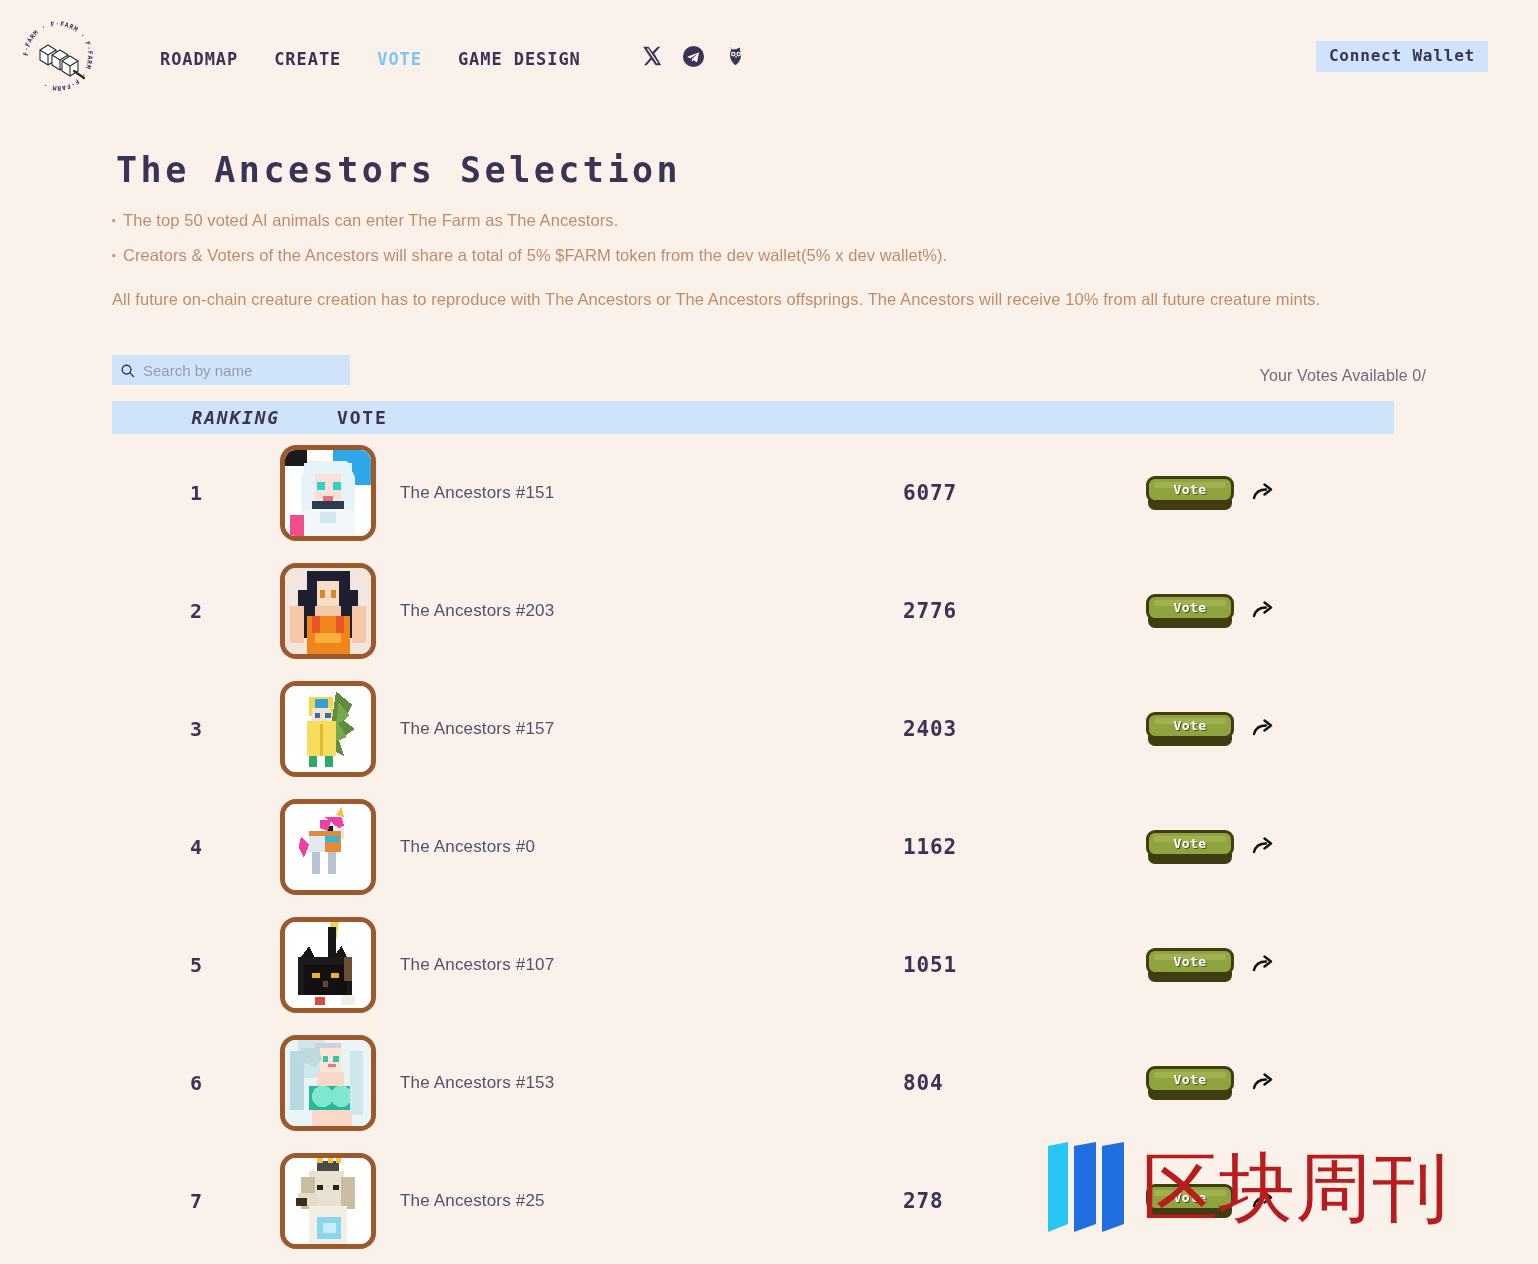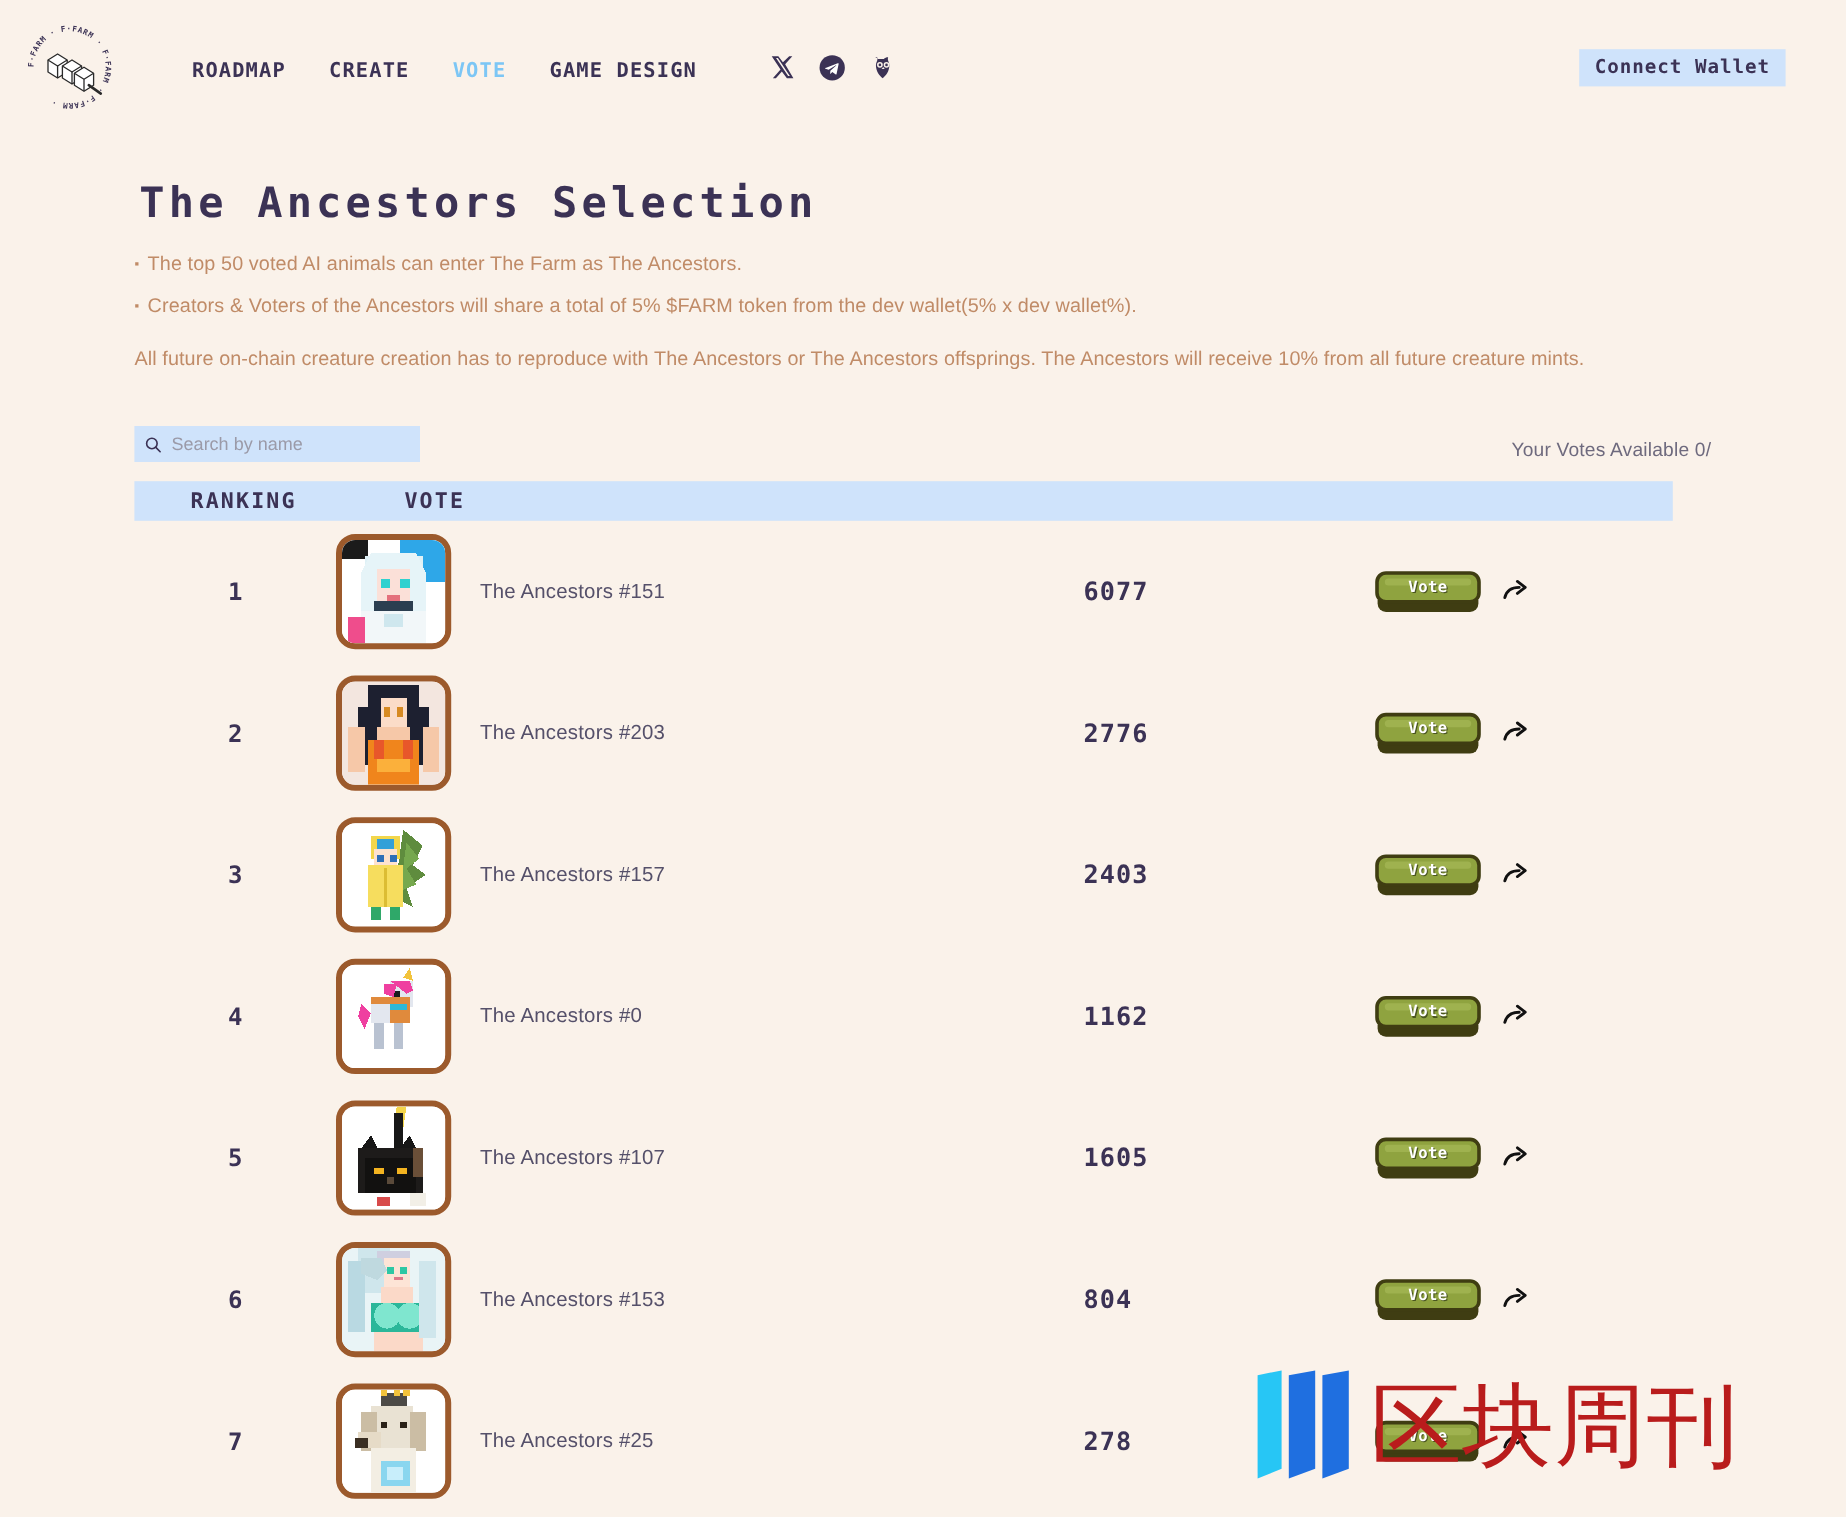--- a/index.html
+++ b/index.html
@@ -173,21 +173,21 @@
     font-weight: 700;
     font-size: 18px;
     letter-spacing: 0.10em;
     color: #3b3255;
   }
   .col-rank   { width: 168px; text-align: center; flex: 0 0 168px; }
   .col-crea   { width: 566px; flex: 0 0 566px; }
   .col-vote   { width: 290px; flex: 0 0 290px; }
   .col-action { flex: 1 1 auto; }
 
-  .thead .col-rank  { text-align: center; padding-left: 14px; }
+  .thead .col-rank  { text-align: right; padding-left: 14px; font-style: italic; }
   .thead .col-crea  { padding-left: 26px; }
   .thead .col-vote  { padding-left: 57px; }
 
   .row {
     display: flex;
     align-items: center;
     height: 118px;
   }
 
   .rank {
@@ -576,21 +576,21 @@
       <rect x="10" y="19" width="3" height="2" fill="#f3b320"></rect>
       <rect x="17" y="19" width="3" height="2" fill="#f3b320"></rect>
       <rect x="14" y="22" width="2" height="2" fill="#5a4a3a"></rect>
       <path d="M22 13h3v9h-3z" fill="#6a4f38"></path>
       <rect x="21" y="27" width="5" height="4" fill="#f2efe7"></rect>
       <rect x="11" y="28" width="4" height="3" fill="#d84b4b"></rect>
               </svg>
             </span>
       <span class="creature-name">The Ancestors #107</span>
     </div>
-    <div class="vote-count col-vote">1605</div>
+    <div class="vote-count col-vote">1051</div>
     <div class="action-cell col-action">
       <button class="vote-btn">
         <span class="vb-shadow"></span>
         <span class="vb-body">
           <span class="vb-label">Vote</span>
         </span>
       </button>
       <span class="share-icon">
         <svg width="24" height="24" viewBox="0 0 24 24" fill="none" stroke="#111111" stroke-width="2.4" stroke-linecap="round" stroke-linejoin="round">
           <path d="M3 17c1.5-6 6.5-8.5 12-8.5"></path>

